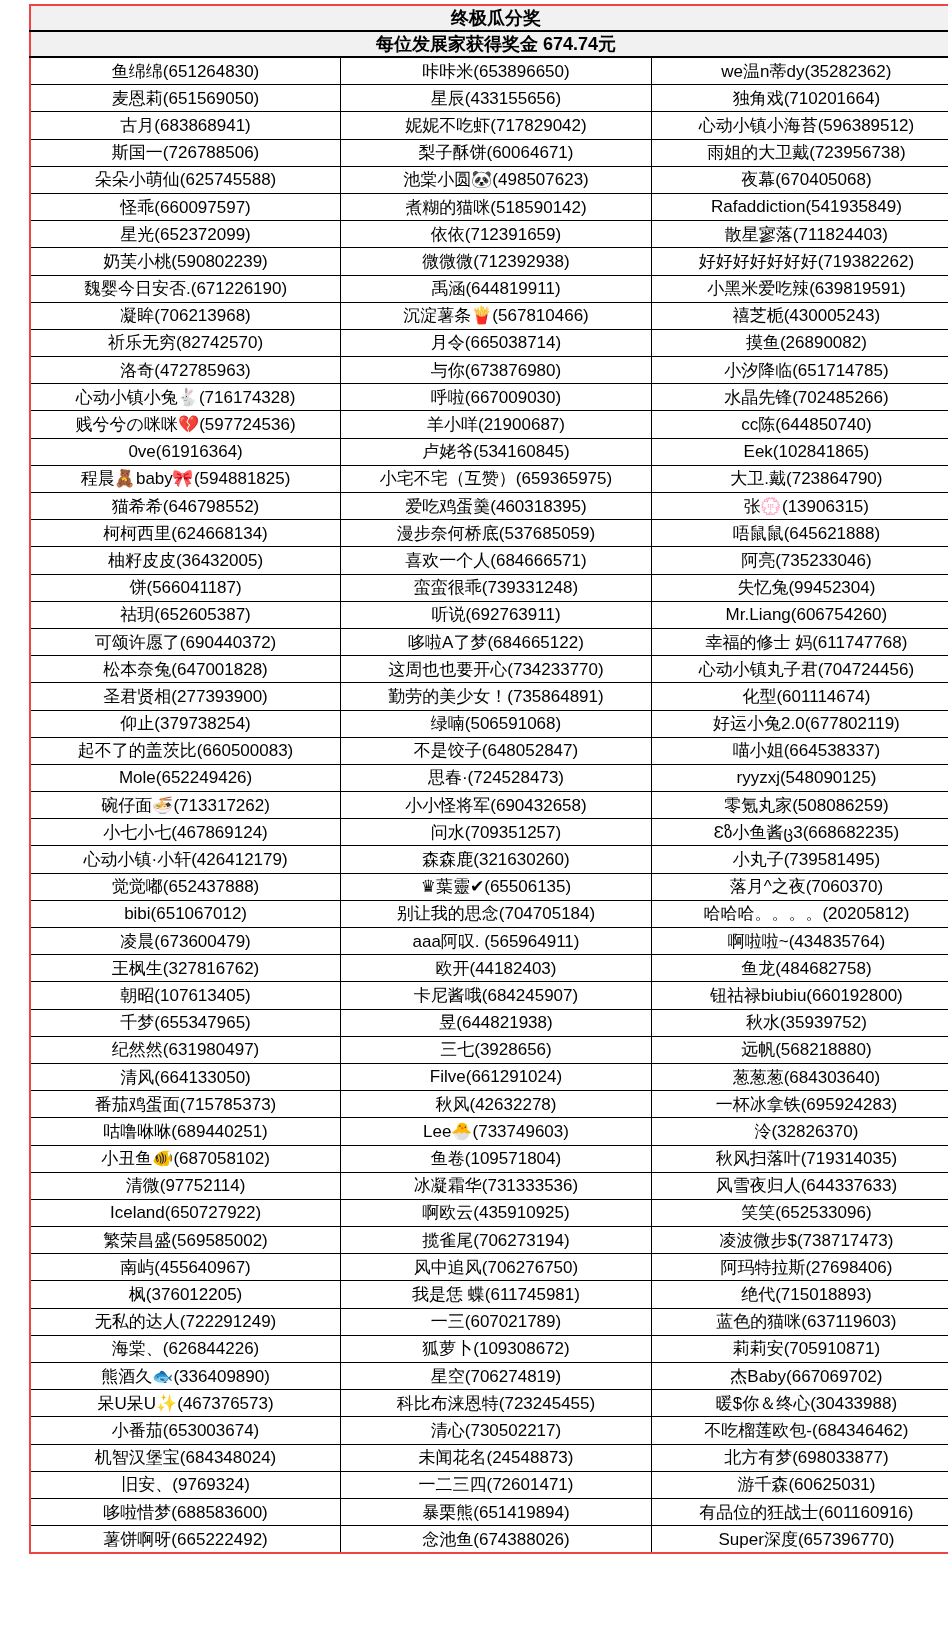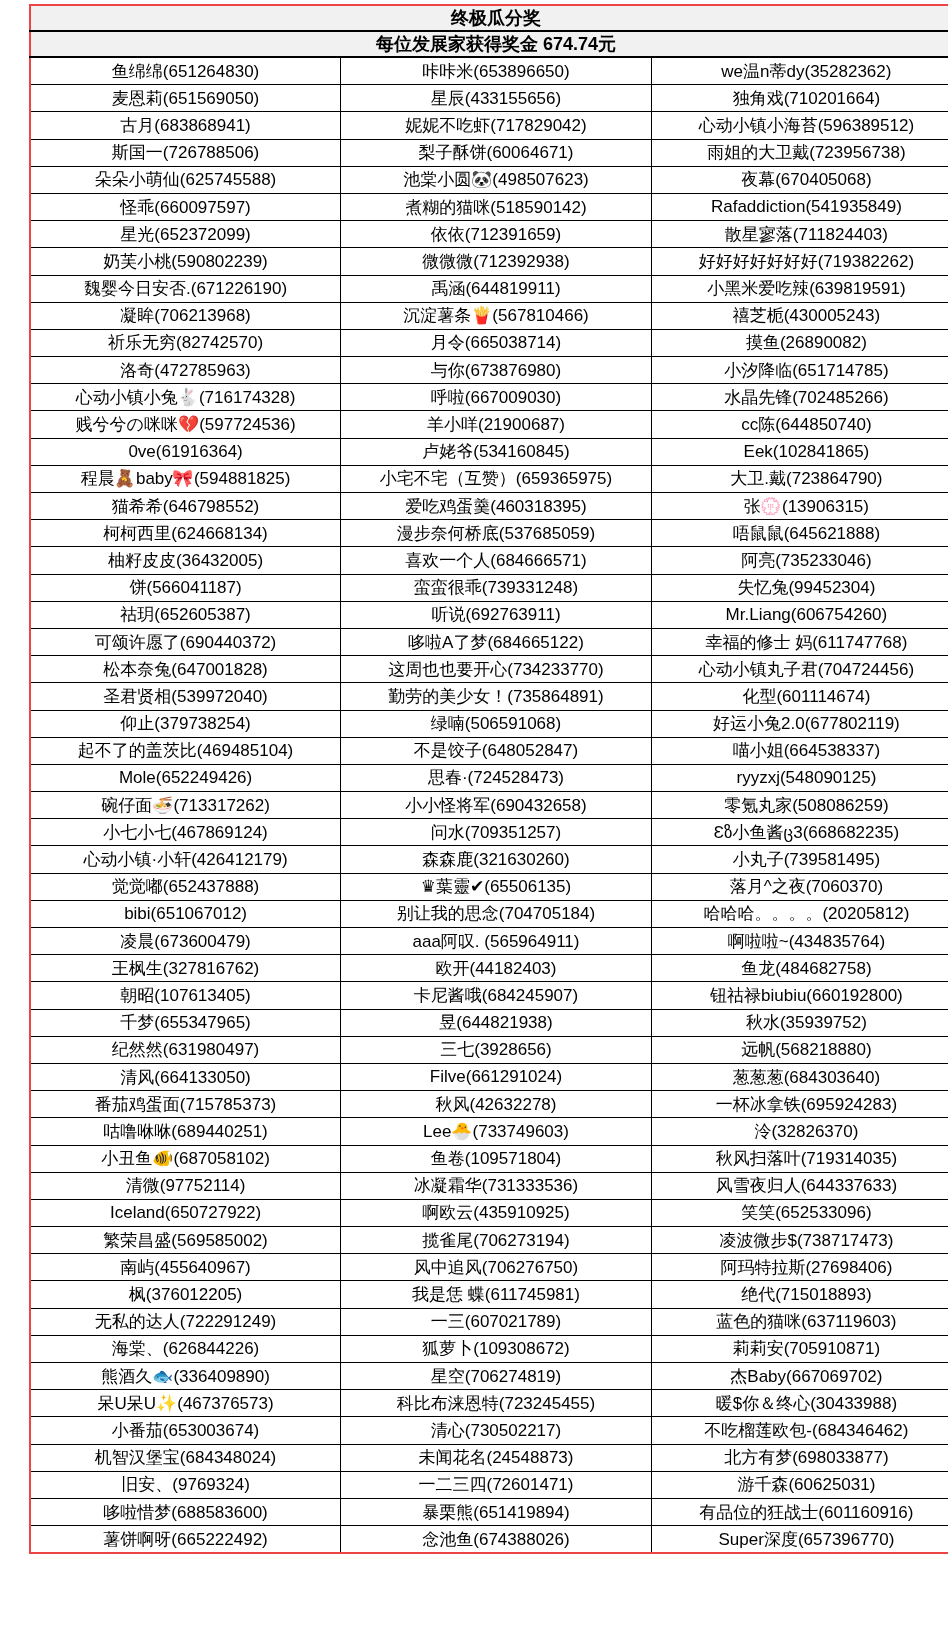--- a/index.html
+++ b/index.html
@@ -170,31 +170,31 @@
           <td>可颂许愿了(690440372)</td>
           <td>哆啦A了梦(684665122)</td>
           <td>幸福的修士 妈(611747768)</td>
         </tr>
         <tr>
           <td>松本奈兔(647001828)</td>
           <td>这周也也要开心(734233770)</td>
           <td>心动小镇丸子君(704724456)</td>
         </tr>
         <tr>
-          <td>圣君贤相(539972040)</td>
+          <td>圣君贤相(277393900)</td>
           <td>勤劳的美少女！(735864891)</td>
           <td>化型(601114674)</td>
         </tr>
         <tr>
           <td>仰止(379738254)</td>
           <td>绿喃(506591068)</td>
           <td>好运小兔2.0(677802119)</td>
         </tr>
         <tr>
-          <td>起不了的盖茨比(469485104)</td>
+          <td>起不了的盖茨比(660500083)</td>
           <td>不是饺子(648052847)</td>
           <td>喵小姐(664538337)</td>
         </tr>
         <tr>
           <td>Mole(652249426)</td>
           <td>思春·(724528473)</td>
           <td>ryyzxj(548090125)</td>
         </tr>
         <tr>
           <td>碗仔面🍜(713317262)</td>

